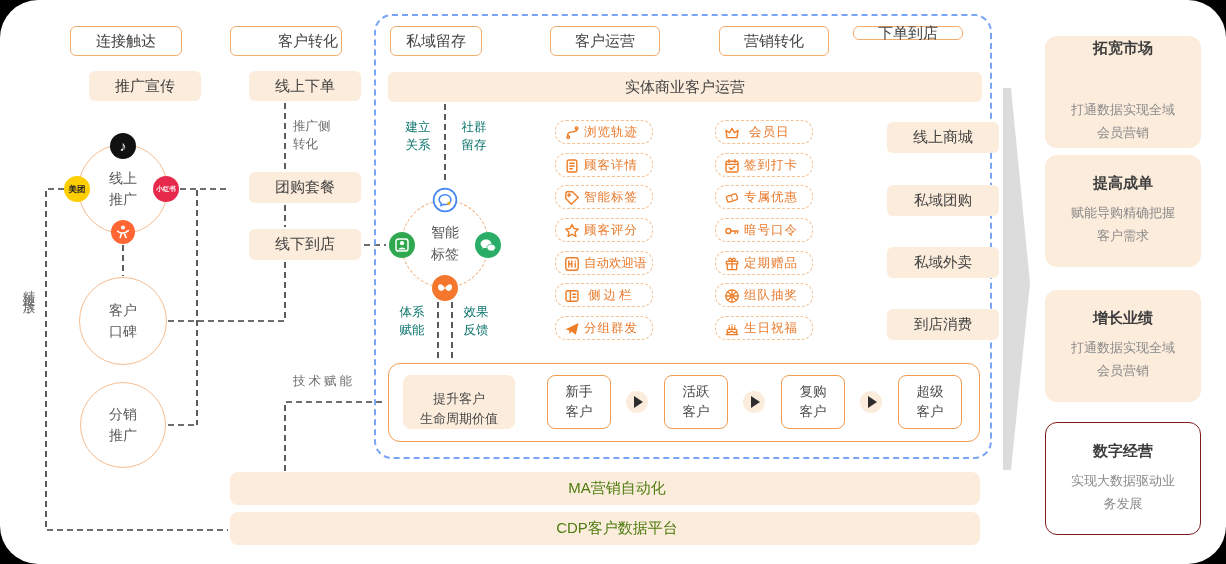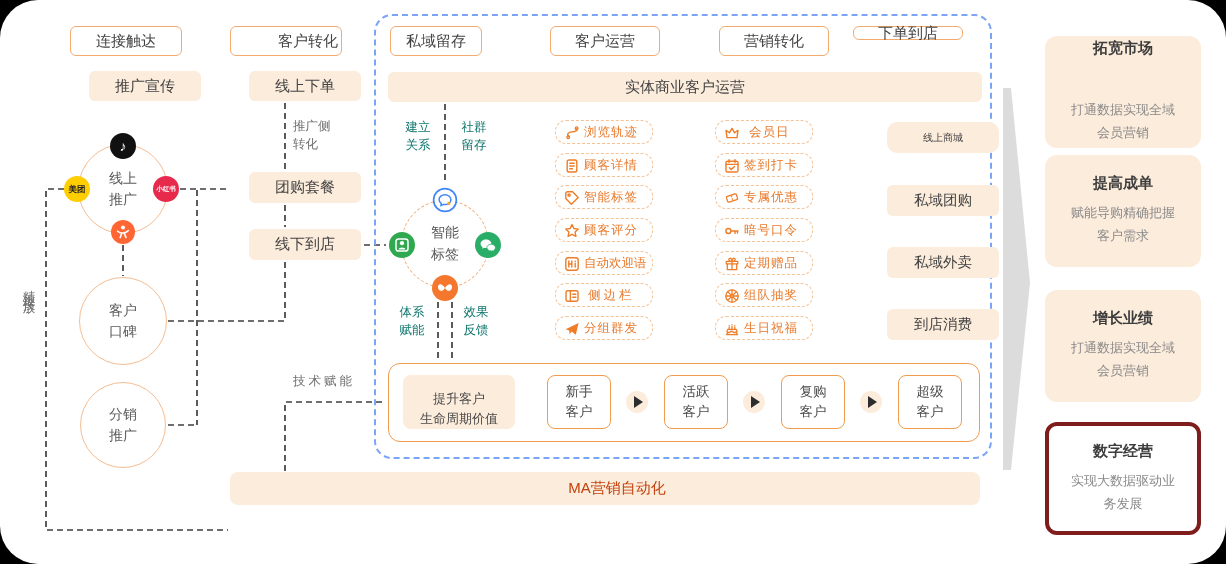--- a/index.html
+++ b/index.html
@@ -4,38 +4,38 @@
 <style>
   html,body{margin:0;padding:0;background:#000;}
   body{font-family:"Liberation Sans","DejaVu Sans",sans-serif;}
   .canvas{position:relative;width:1226px;height:564px;background:#fff;border-radius:38px;overflow:hidden;}
   .abs{position:absolute;box-sizing:border-box;}
   .flex{display:flex;align-items:center;justify-content:center;}
   
   .hdr{background:#fff;border:1px solid #f3ab6e;border-radius:6px;font-size:15px;color:#434343;}
   .fillbox{background:#fcecdc;border-radius:6px;font-size:15px;color:#434343;margin-left:19px;}
   .banner{background:#fcecdc;border-radius:6px;font-size:15px;color:#434343;}
-  .layerbar{background:#fcecdc;border-radius:8px;font-size:15px;color:#c2410c;padding-left:24px;}
+  .layerbar{background:#fcecdc;border-radius:8px;font-size:15px;color:#4d7c0f;padding-left:24px;}
   .circle-node{border:1px solid #f6bd91;border-radius:50%;background:#fff;color:#5a5a5a;font-size:14px;line-height:1.5;}
   .circle-node .lbl{width:30px;text-align:center;}
   .badge{border-radius:50%;z-index:3;}
   .pd-frame{border:2px dashed #7aa4f5;border-radius:18px;background:transparent;}
   .feat{border:1.4px dashed #f6c193;border-radius:11px;background:#fff;display:flex;align-items:center;padding:0 6px 0 8px;gap:5px;}
   .feat .fl{font-size:12.5px;color:#e8792a;letter-spacing:1px;white-space:nowrap;}
   .fi{width:15px;height:15px;color:#ee7d27;flex:0 0 auto;}
   .gray2{color:#0f766e;font-size:12.5px;line-height:1.4;text-align:center;}
   .hub-circle{border:1.5px dashed #f2ad78;border-radius:50%;background:#fff;}
   .life-frame{border:1.5px solid #ef9c50;border-radius:12px;background:#fff;}
   .life-title{background:#fcecdc;border-radius:8px;color:#4a4a4a;font-size:13px;line-height:1.55;text-align:center;flex-direction:column;justify-content:flex-end;}
   .stage{background:#fff;border:1.5px solid #ef9c50;border-radius:8px;font-size:13.5px;color:#4a4a4a;line-height:1.5;}
   .stage .lbl{width:28px;text-align:center;}
   .arrow-dot{background:#fcecdc;border-radius:50%;}
   .tri{width:0;height:0;border-top:6px solid transparent;border-bottom:6px solid transparent;border-left:9px solid #2d2d2d;margin-left:3px;}
   .benefit{background:#fcecdc;border-radius:12px;flex-direction:column;text-align:center;}
-  .benefit.outline{background:#fff;border:4px solid #7f1d1d;}
+  .benefit.outline{background:#fff;border:1px solid #7f1d1d;}
   .benefit .bt{font-size:15px;font-weight:bold;color:#3d3d3d;margin-bottom:9px;}
   .benefit .bd{font-size:13px;color:#8a8a8a;line-height:1.75;width:114px;}
   .vtext{writing-mode:vertical-rl;letter-spacing:4px;color:#6e6e6e;font-size:12.5px;}
   .edge-lbl{color:#6e6e6e;font-size:12.5px;line-height:1.45;}
   svg.overlay{position:absolute;left:0;top:0;z-index:1;}
   .canvas>div{z-index:2;}
   .brand-txt{color:#fff;font-weight:bold;line-height:1;}
 </style>
 </head>
 <body>
@@ -311,21 +311,21 @@
       </svg>
       <span class="fl">组队抽奖</span>
     </div>
   <div class="abs feat" style="left:715px;top:316px;width:98px;height:24px;">
       <svg class="fi">
         <use width="15" height="15" href="#i-cake" xlink:href="#i-cake"></use>
       </svg>
       <span class="fl">生日祝福</span>
     </div>
 
-  <div class="abs flex fillbox" style="left:868px;top:122px;width:112px;height:31px;font-size:10px;border-radius:10px;">
+  <div class="abs flex fillbox" style="left:868px;top:122px;width:112px;height:31px;font-size:15px;">
       <span>线上商城</span>
     </div>
   <div class="abs flex fillbox" style="left:868px;top:185px;width:112px;height:31px;font-size:14.5px;">
       <span>私域团购</span>
     </div>
   <div class="abs flex fillbox" style="left:868px;top:247px;width:112px;height:31px;font-size:14.5px;">
       <span>私域外卖</span>
     </div>
   <div class="abs flex fillbox" style="left:868px;top:309px;width:112px;height:31px;font-size:14.5px;">
       <span>到店消费</span>
@@ -356,20 +356,23 @@
   <div class="abs flex arrow-dot" style="left:860px;top:391px;width:22px;height:22px;">
       <span class="tri"></span>
     </div>
   <div class="abs flex stage" style="left:898px;top:375px;width:64px;height:54px;">
       <span class="lbl">超级客户</span>
     </div>
 
   <div class="abs flex layerbar" style="left:230px;top:472px;width:750px;height:33px;">
       <span>MA营销自动化</span>
     </div>
+  <div class="abs flex layerbar" style="left:230px;top:512px;width:750px;height:33px;">
+      <span>CDP客户数据平台</span>
+    </div>
 
   <div class="abs flex benefit" style="left:1045px;top:36px;width:156px;height:112px;gap:32px;">
     <span class="bt">拓宽市场</span>
     <span class="bd">打通数据实现全域会员营销</span>
   </div>
   <div class="abs flex benefit" style="left:1045px;top:155px;width:156px;height:112px;">
     <span class="bt">提高成单</span>
     <span class="bd">赋能导购精确把握客户需求</span>
   </div>
   <div class="abs flex benefit" style="left:1045px;top:290px;width:156px;height:112px;">

